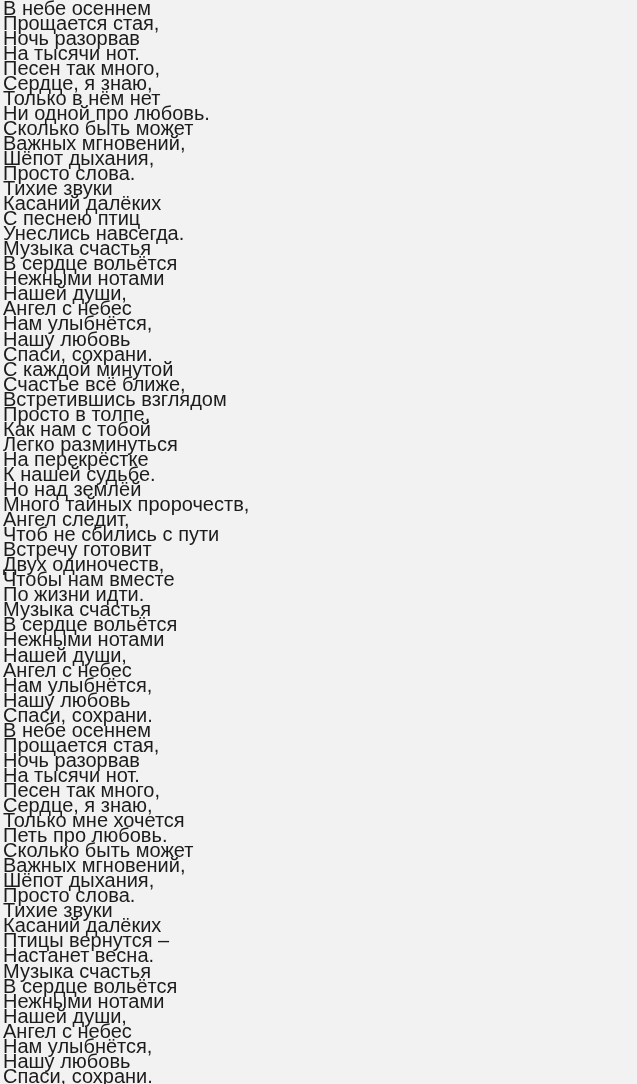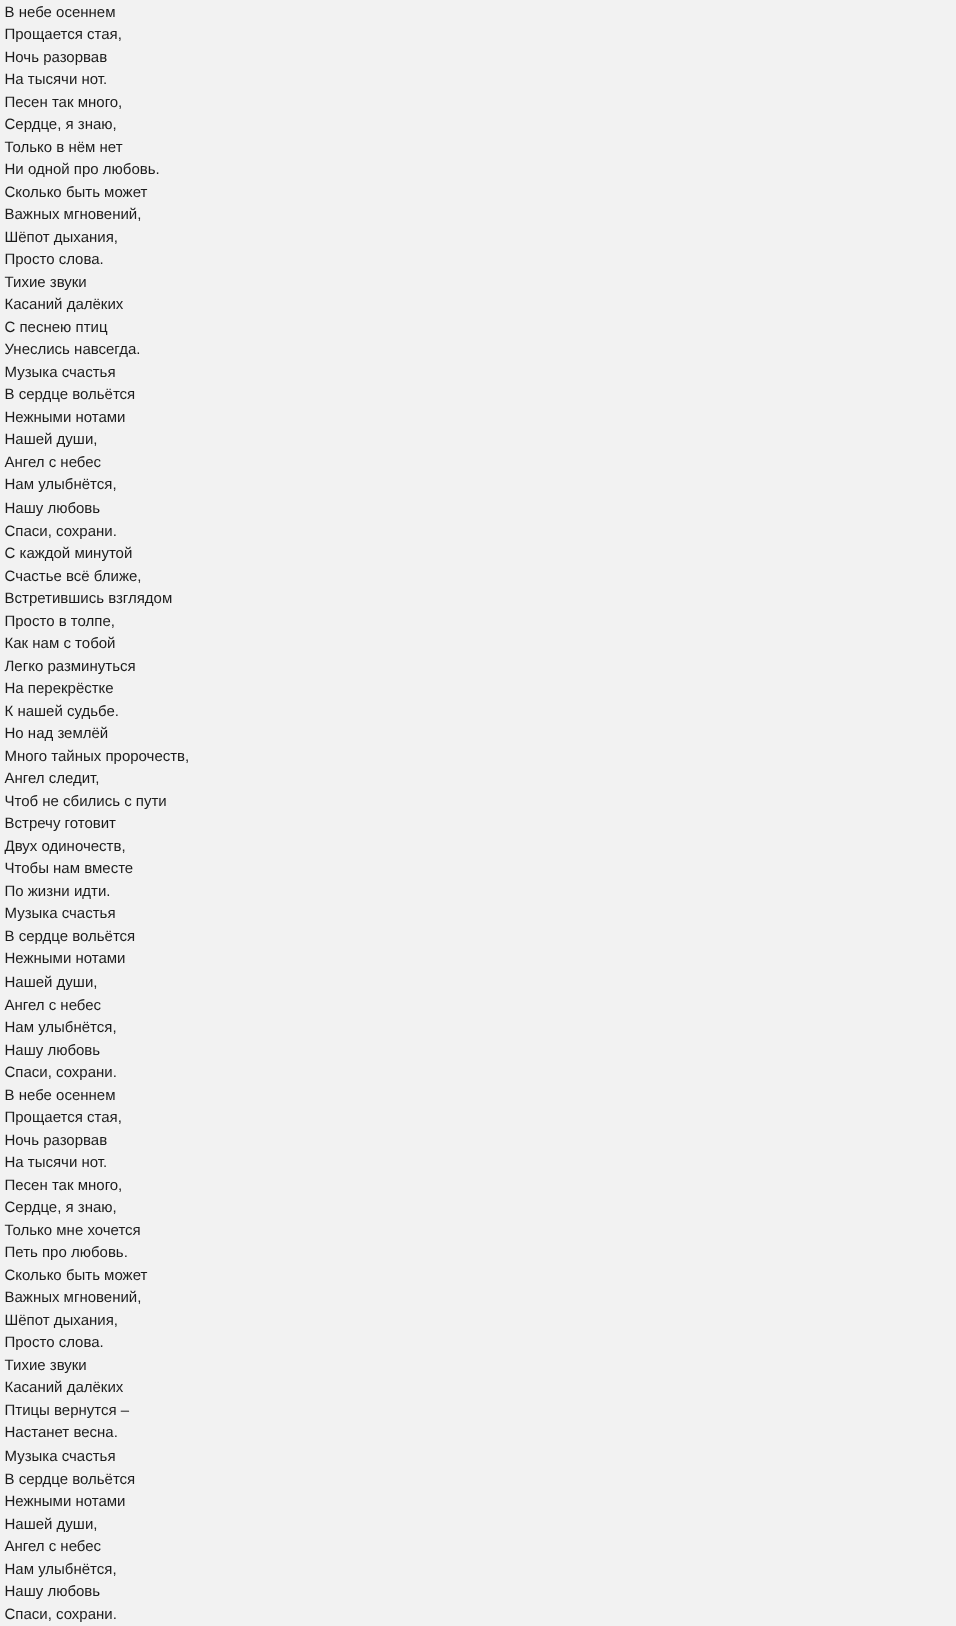--- a/index.html
+++ b/index.html
@@ -15,21 +15,21 @@
   }
   .lyrics {
     position: absolute;
     top: 0;
     left: 0;
     width: 637px;
     height: 1084px;
     padding: 0.5px 0 0 3px;
     box-sizing: border-box;
     color: var(--fg, #1c1c1c);
-    font-size: 10px;
+    font-size: 20px;
     line-height: 15.05px;
     letter-spacing: 0;
     white-space: pre;
   }
   .line {
     height: 15.05px;
   }
 </style>
 </head>
 <body>

